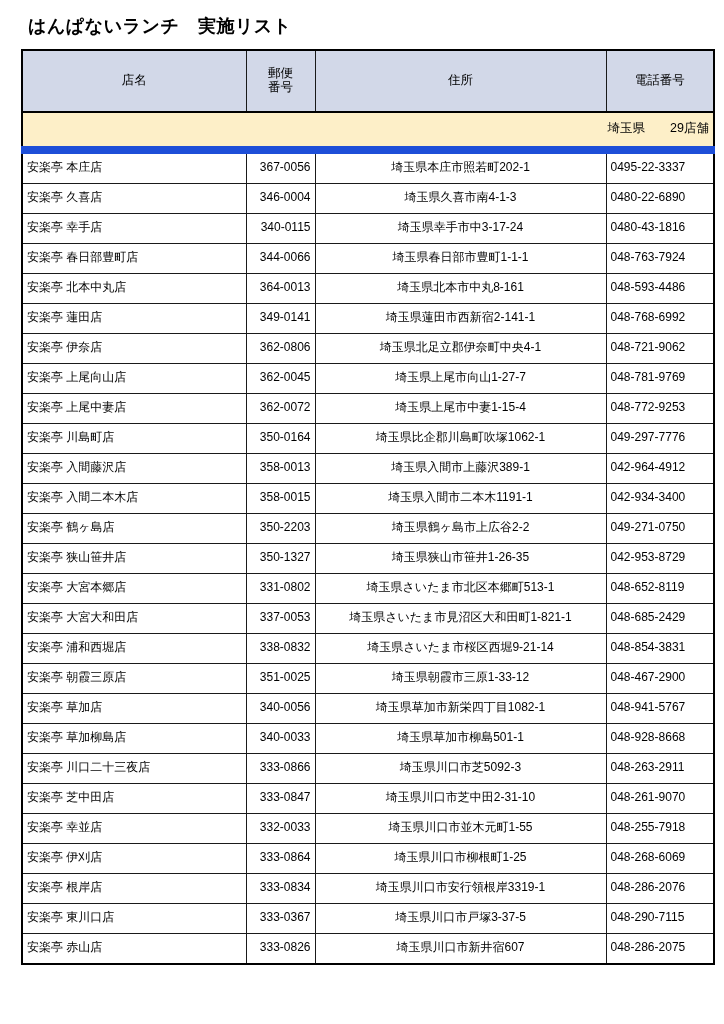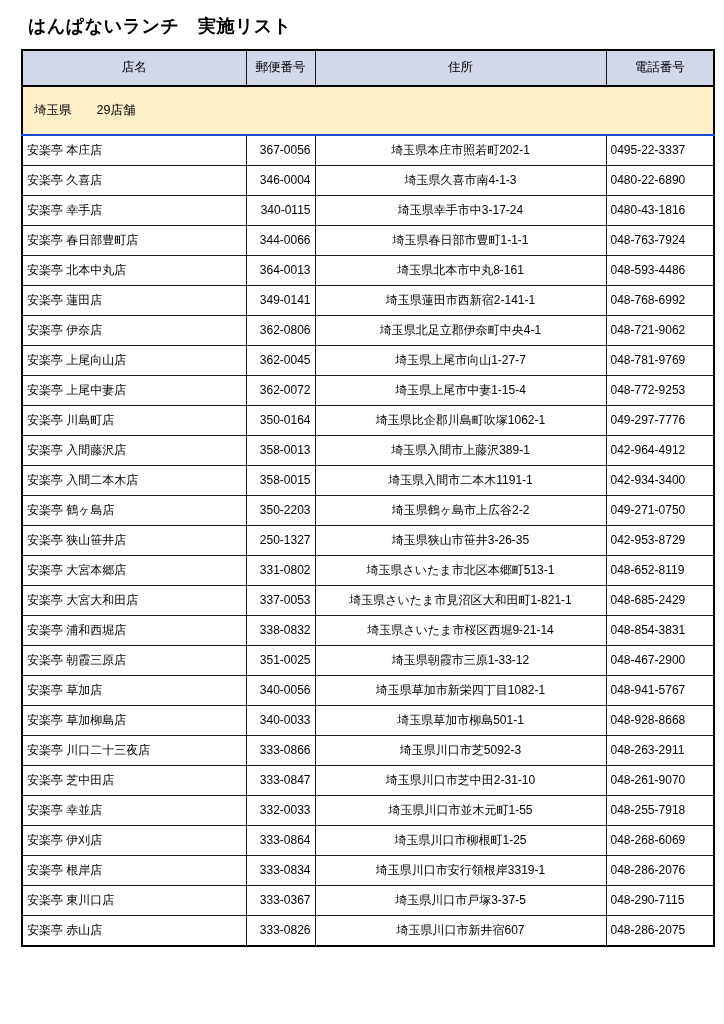--- a/index.html
+++ b/index.html
@@ -45,30 +45,30 @@
   table.store-table { border: 2px solid #000000; }
 
   table.store-table th {
     background: var(--header-bg, #d2d8e8);
     height: 26px;
     font-weight: normal;
     font-size: 12.5px;
     text-align: center;
     border-bottom: 2px solid #000000;
     border-top: 2px solid #000000;
-    padding: 4px;
+    padding: 16px;
   }
   tr.section-row td {
     background: var(--section-bg, #fdefc8);
     height: 25px;
-    text-align: left;
+    text-align: right;
     font-size: 12.5px;
-    border-bottom: 2px solid #1d4ed8;
+    border-bottom: 8px solid #1d4ed8;
     white-space: pre;
-    padding: 11px;
+    padding: 4px;
   }
   tbody.data-rows td {
     height: 29px;
     padding: 0 4px;
     white-space: nowrap;
     overflow: hidden;
   }
   td.c-name  { text-align: left;  }
   td.c-zip   { text-align: right; padding-right: 3px; }
   td.c-addr  { text-align: center;  }
@@ -173,22 +173,22 @@
     <td class="c-phone">042-934-3400</td>
   </tr>
       <tr>
     <td class="c-name">安楽亭 鶴ヶ島店</td>
     <td class="c-zip">350-2203</td>
     <td class="c-addr">埼玉県鶴ヶ島市上広谷2-2</td>
     <td class="c-phone">049-271-0750</td>
   </tr>
       <tr>
     <td class="c-name">安楽亭 狭山笹井店</td>
-    <td class="c-zip">250-1327</td>
-    <td class="c-addr">埼玉県狭山市笹井3-26-35</td>
+    <td class="c-zip">350-1327</td>
+    <td class="c-addr">埼玉県狭山市笹井1-26-35</td>
     <td class="c-phone">042-953-8729</td>
   </tr>
       <tr>
     <td class="c-name">安楽亭 大宮本郷店</td>
     <td class="c-zip">331-0802</td>
     <td class="c-addr">埼玉県さいたま市北区本郷町513-1</td>
     <td class="c-phone">048-652-8119</td>
   </tr>
       <tr>
     <td class="c-name">安楽亭 大宮大和田店</td>

